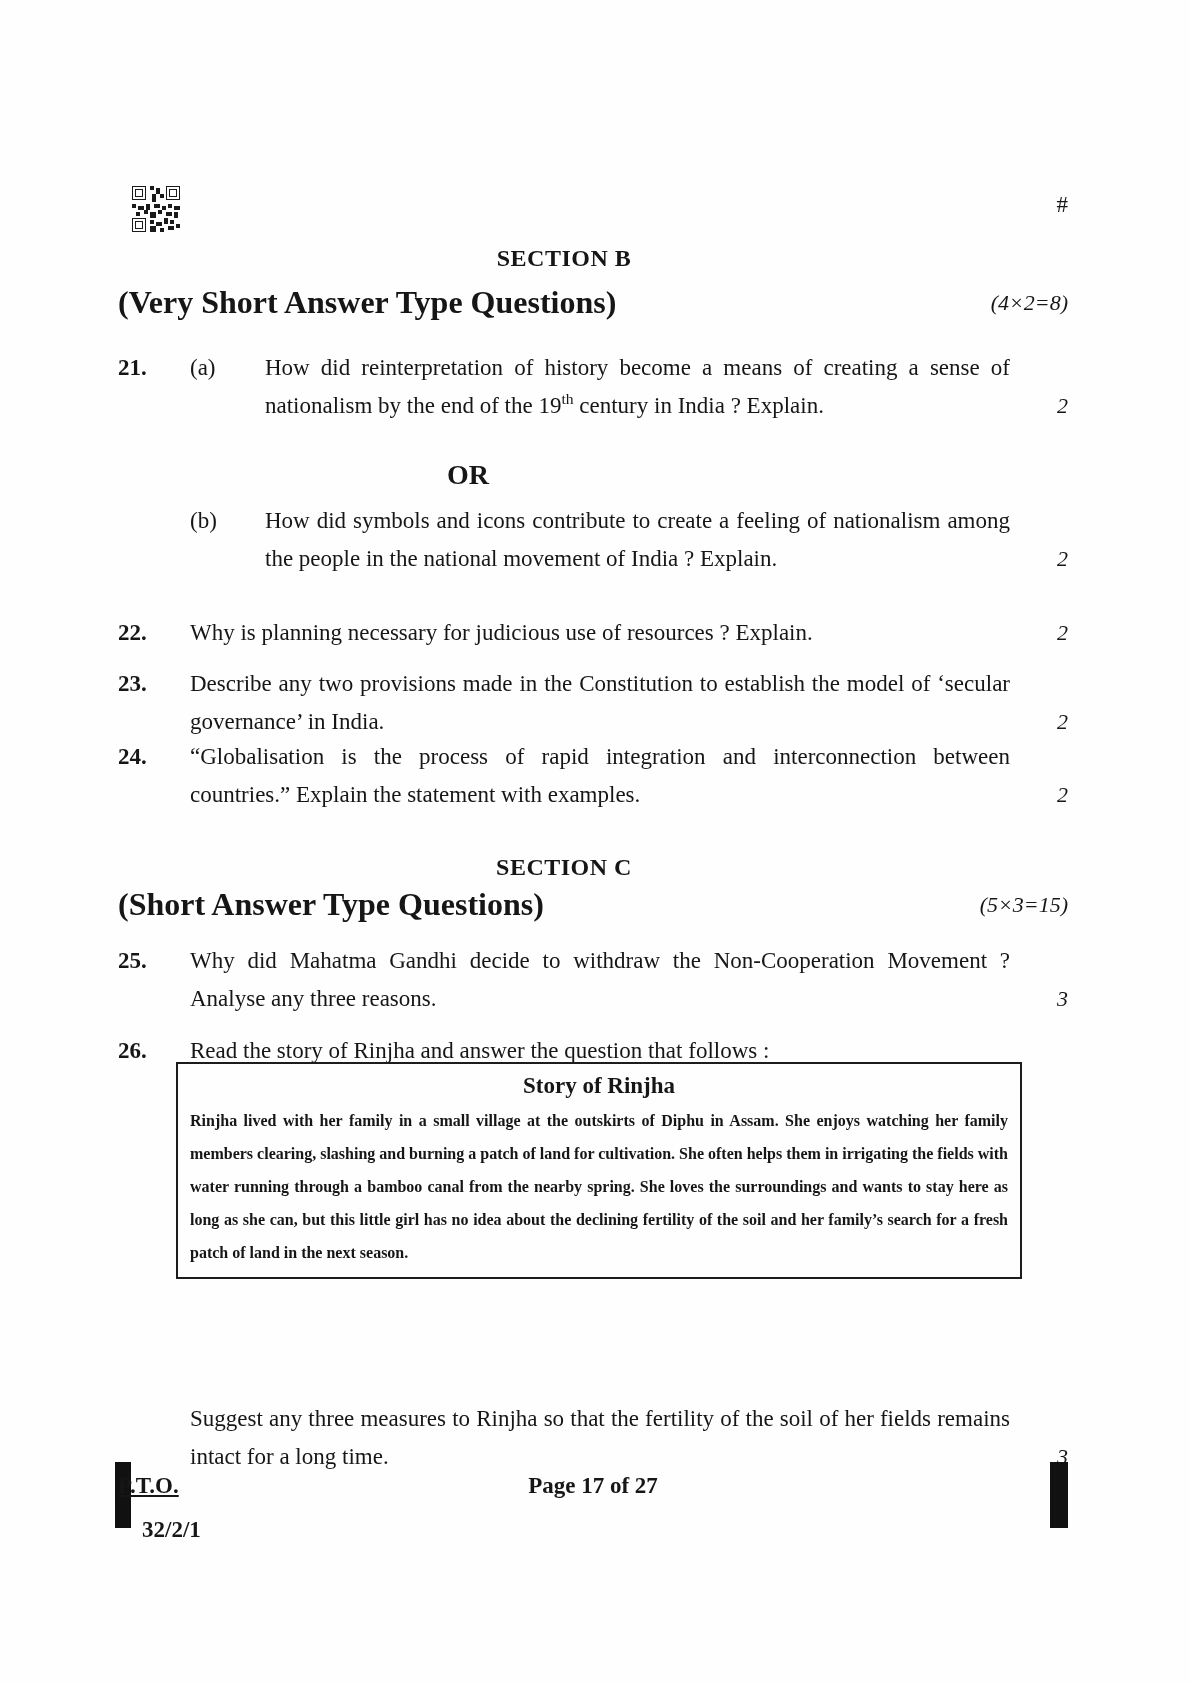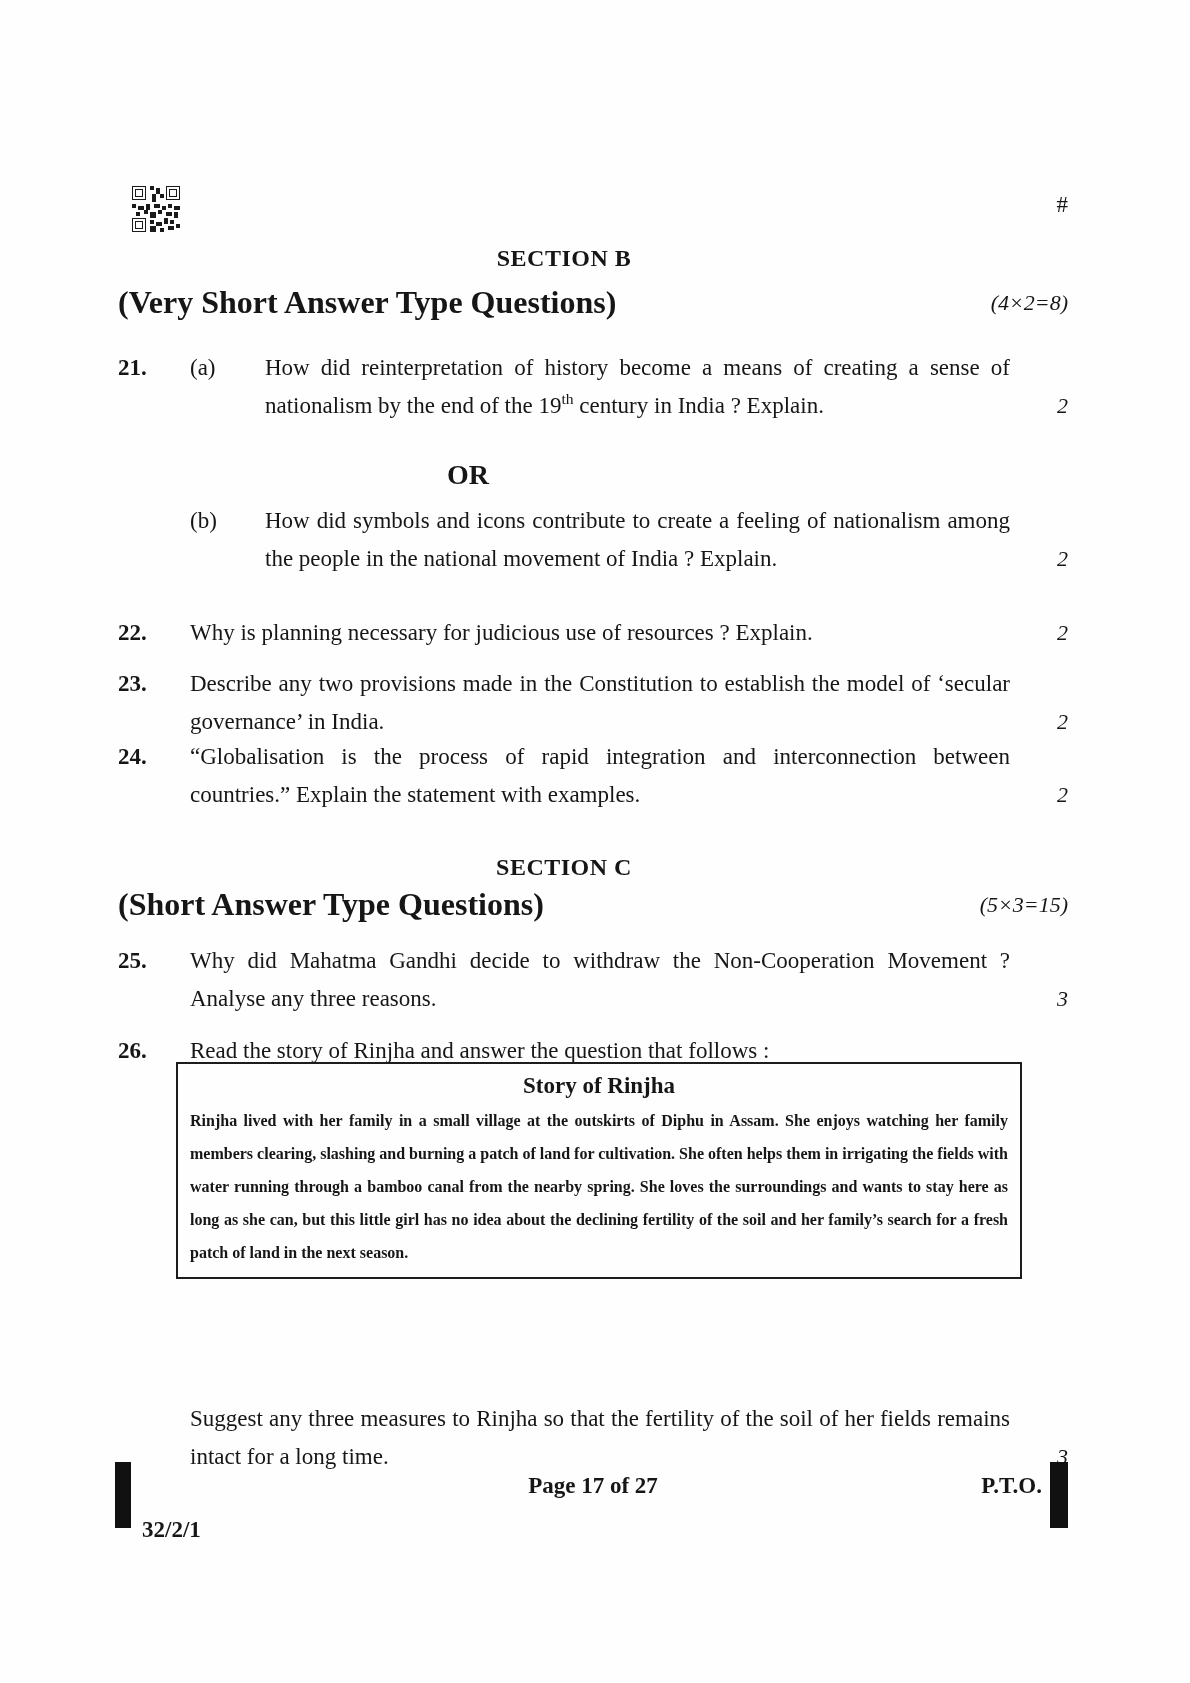--- a/index.html
+++ b/index.html
@@ -88,21 +88,21 @@
 
   .q26-follow { top: 1400px; }
 
   
   .footer-bar { background: #111111; top: 1462px; height: 66px; }
   .footer-bar-left  { left: 115px; width: 16px; }
   .footer-bar-right { left: 1050px; width: 18px; }
   .footer-text { top: 1471px; font-weight: bold; font-size: 23px; line-height: 30px; }
   .footer-code { left: 142px; margin-top: 44px; }
   .footer-page { left: 118px; width: 950px; text-align: center; }
-  .footer-pto  { left: 118px; width: 924px; text-align: right; }
+  .footer-pto  { left: 118px; width: 924px; text-align: left; text-decoration: underline; }
 </style>
 </head>
 <body>
 
 <div class="page">
 
   <div class="abs qr">
     <svg width="48" height="46" viewBox="0 0 24 23" shape-rendering="crispEdges">
       <g fill="#1a1a1a">
         <rect x="0" y="0" width="7" height="7"></rect>

